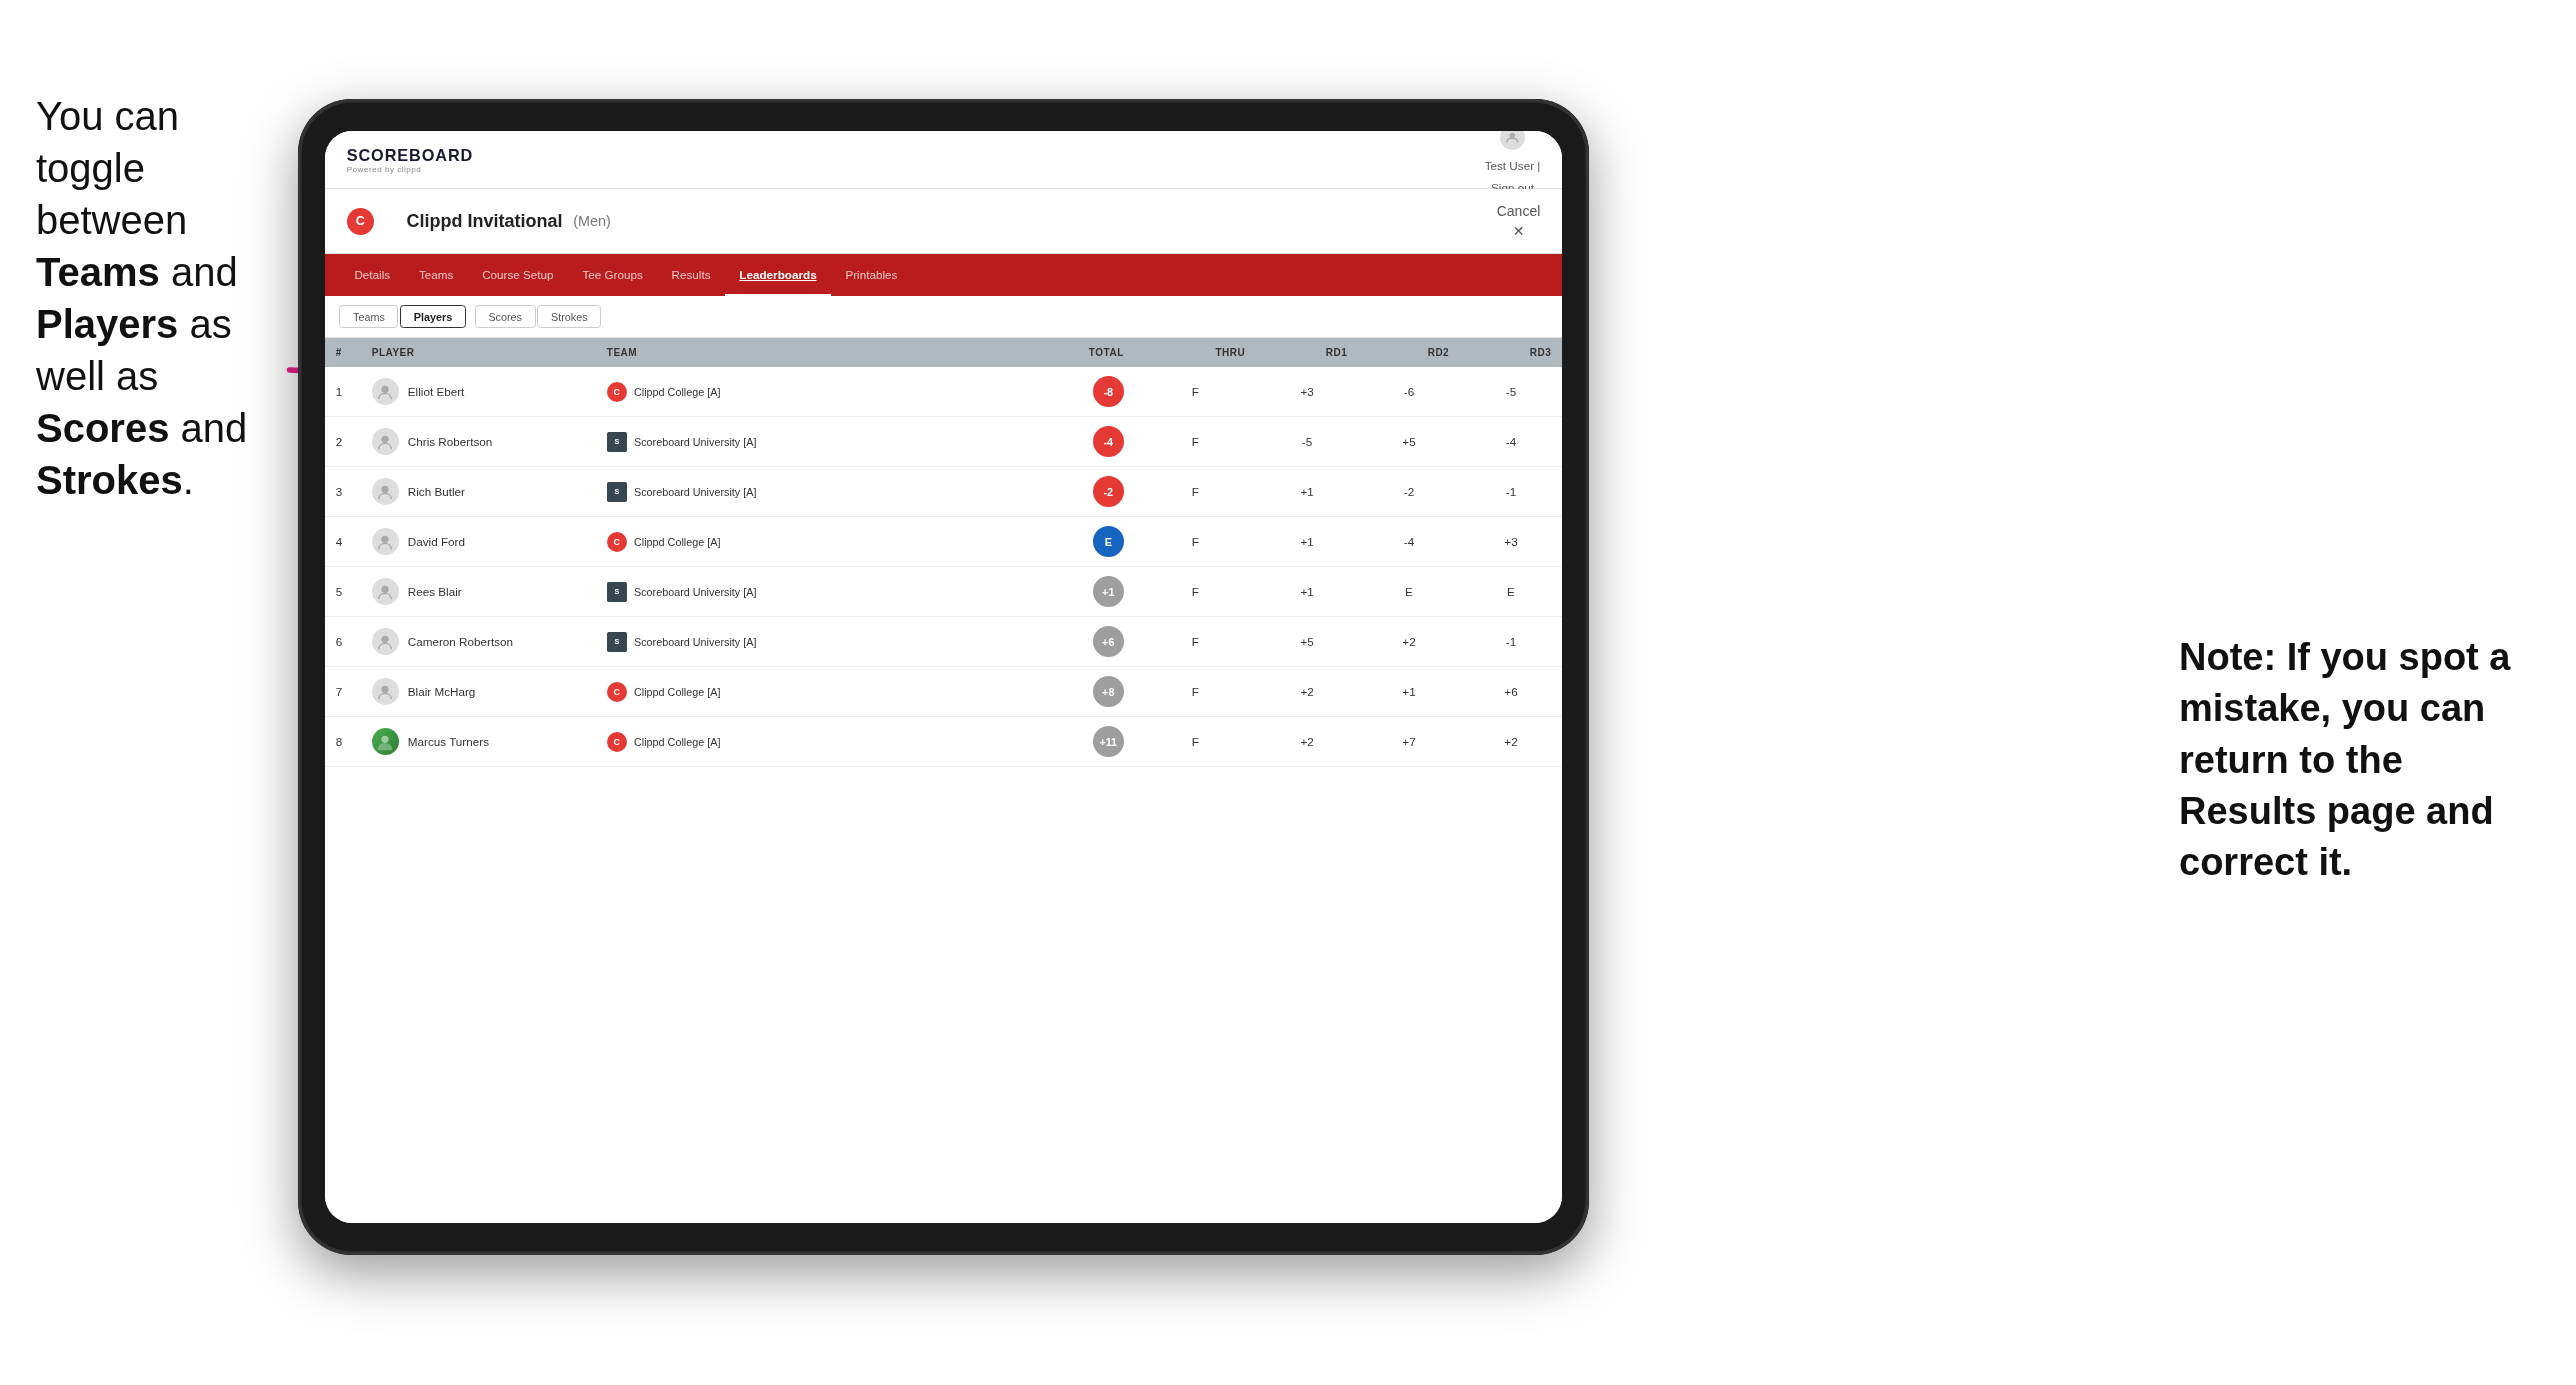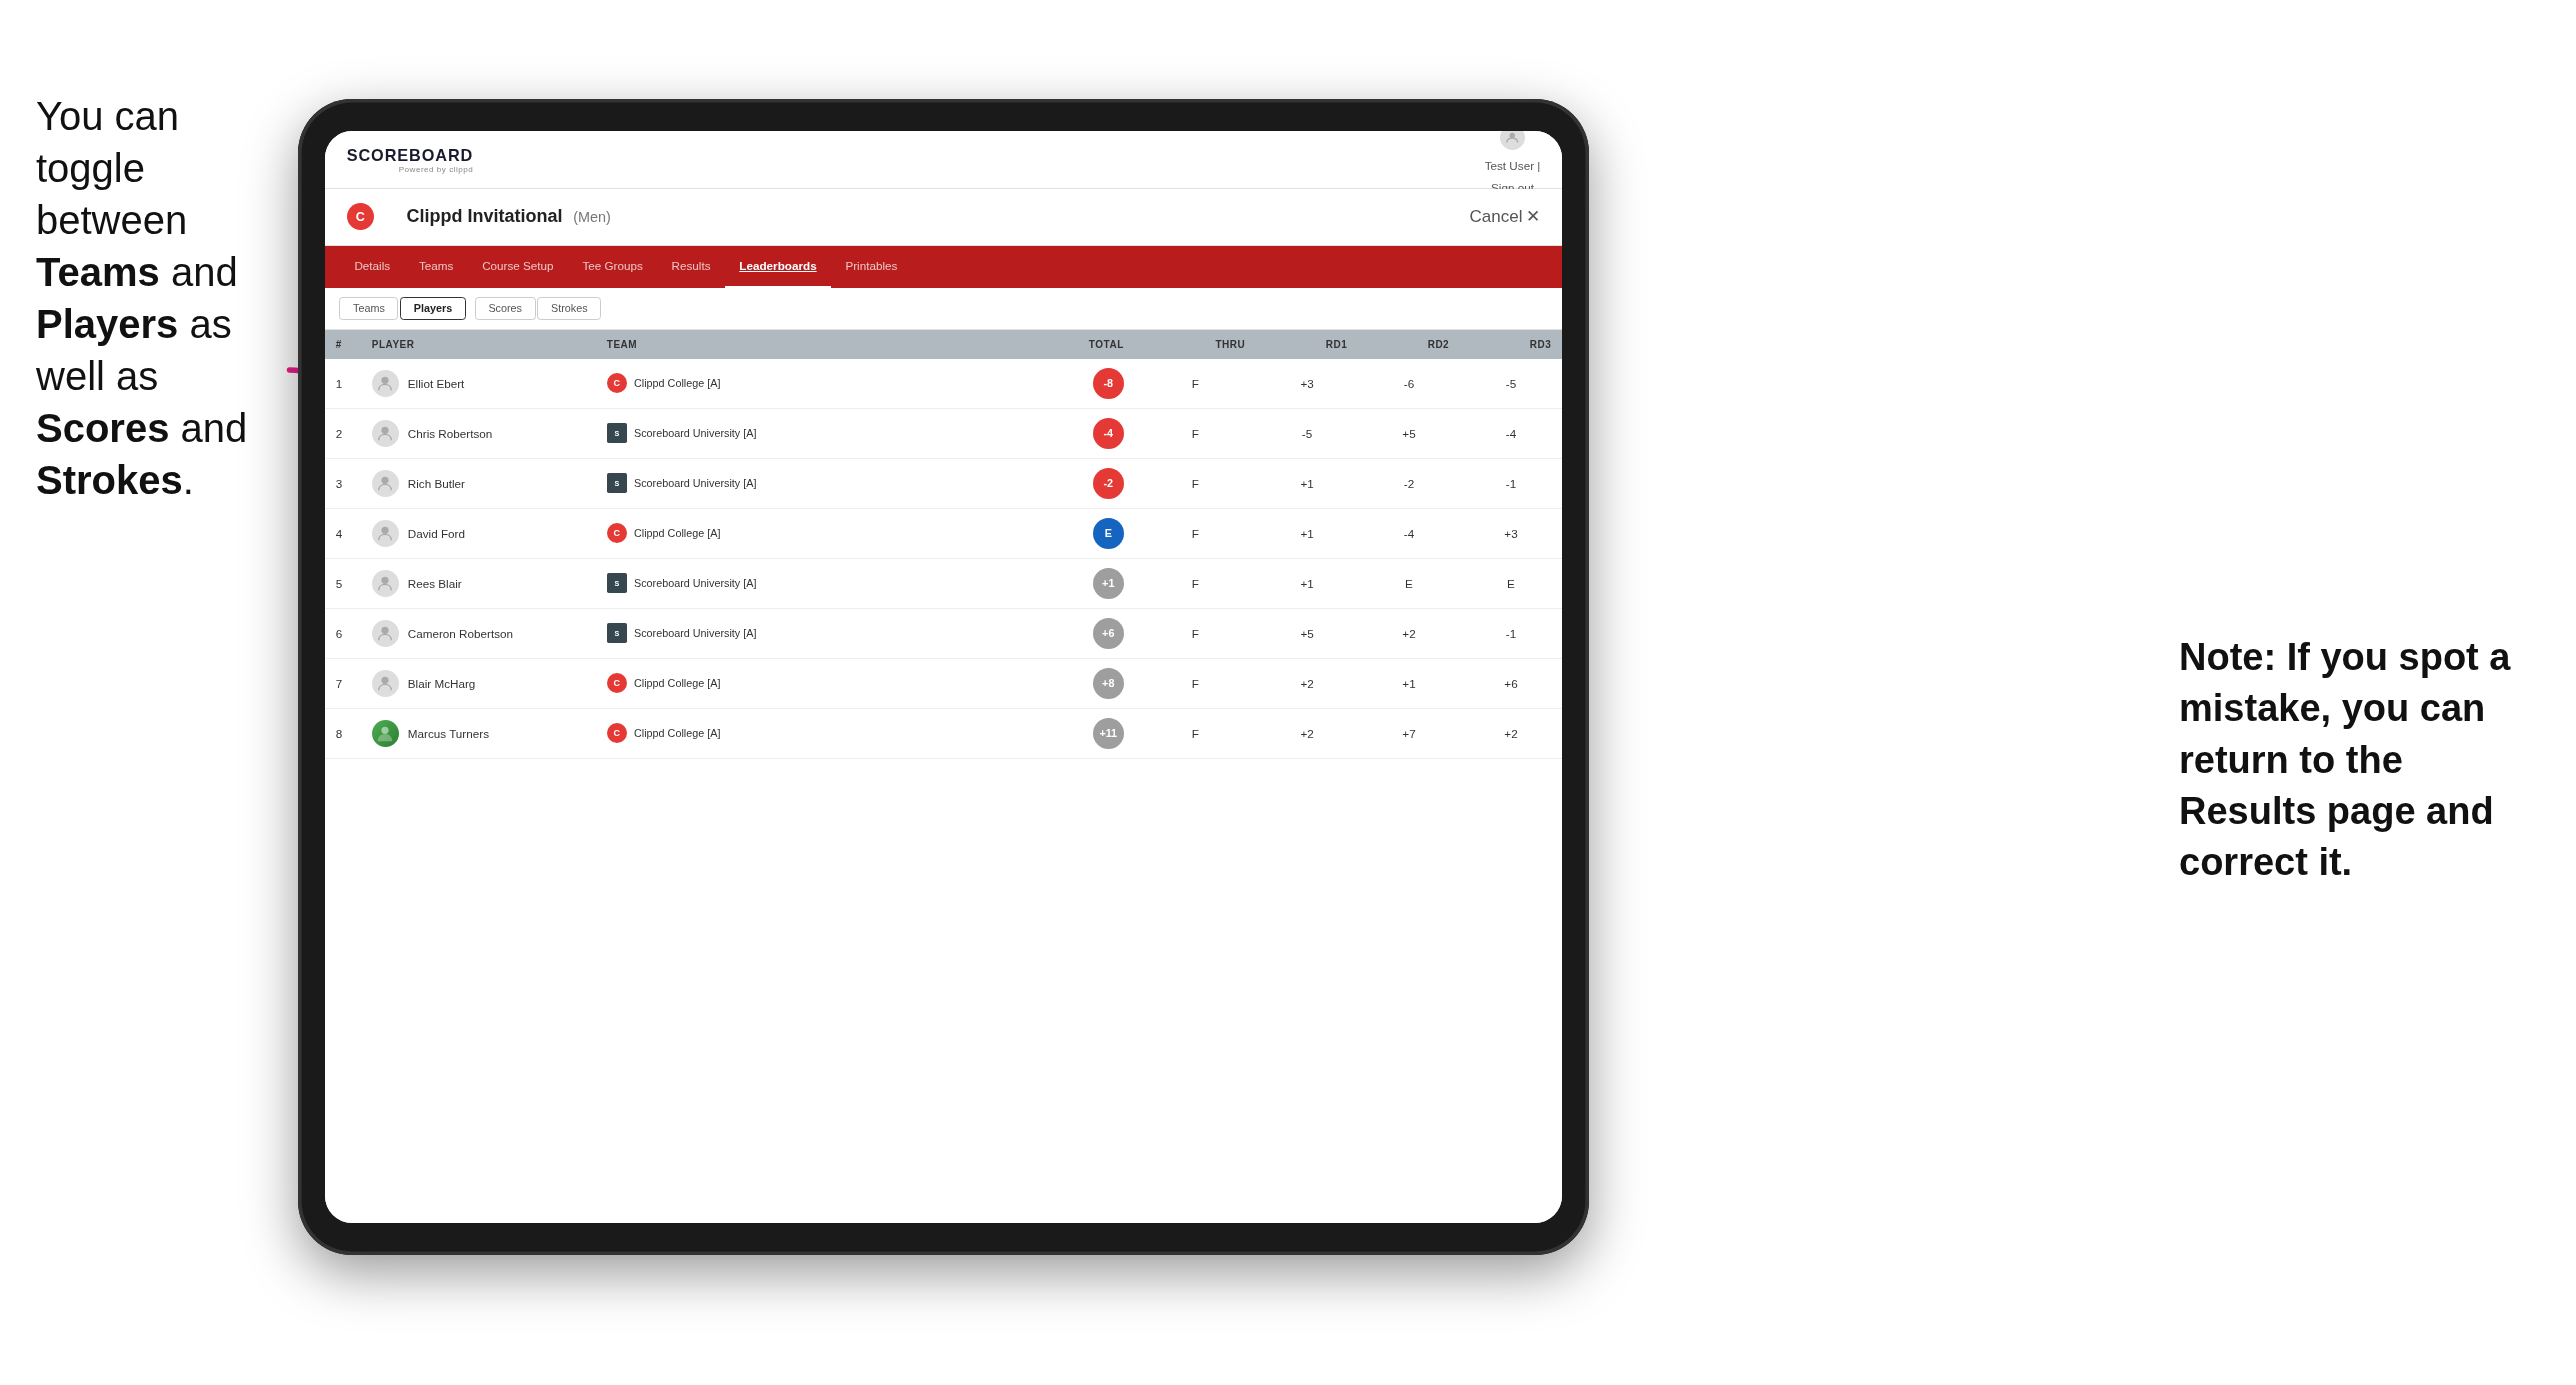--- a/index.html
+++ b/index.html
@@ -92,21 +92,20 @@
       font-size: 16.3px;
       font-weight: 900;
       letter-spacing: 0.9px;
       color: #1a1a2e;
       text-transform: uppercase;
     }
     .scoreboard-logo .logo-sub {
       font-size: 8.1px;
       color: #888;
       letter-spacing: 0.5px;
-      text-align: right;
     }
     .nav-links {
       display: flex;
       align-items: center;
       gap: 0;
       flex: 1;
     }
     .nav-link {
       padding: 0 16.3px;
       height: 58px;
@@ -178,26 +177,27 @@
       font-size: 18px;
       font-weight: 600;
       color: #222;
       margin-left: 22px;
     }
     .tournament-gender {
       font-size: 14.4px;
       color: #777;
     }
     .cancel-btn {
-      font-size: 17px;
+      font-size: 14px;
       color: #555;
       cursor: pointer;
       display: flex;
       align-items: center;
       gap: 3.6px;
+      flex-direction: column;
     }
 
     
     .tabs-nav {
       background: #b91c1c;
       display: flex;
       align-items: center;
       padding: 0 15px;
       height: 42px;
       flex-shrink: 0;

